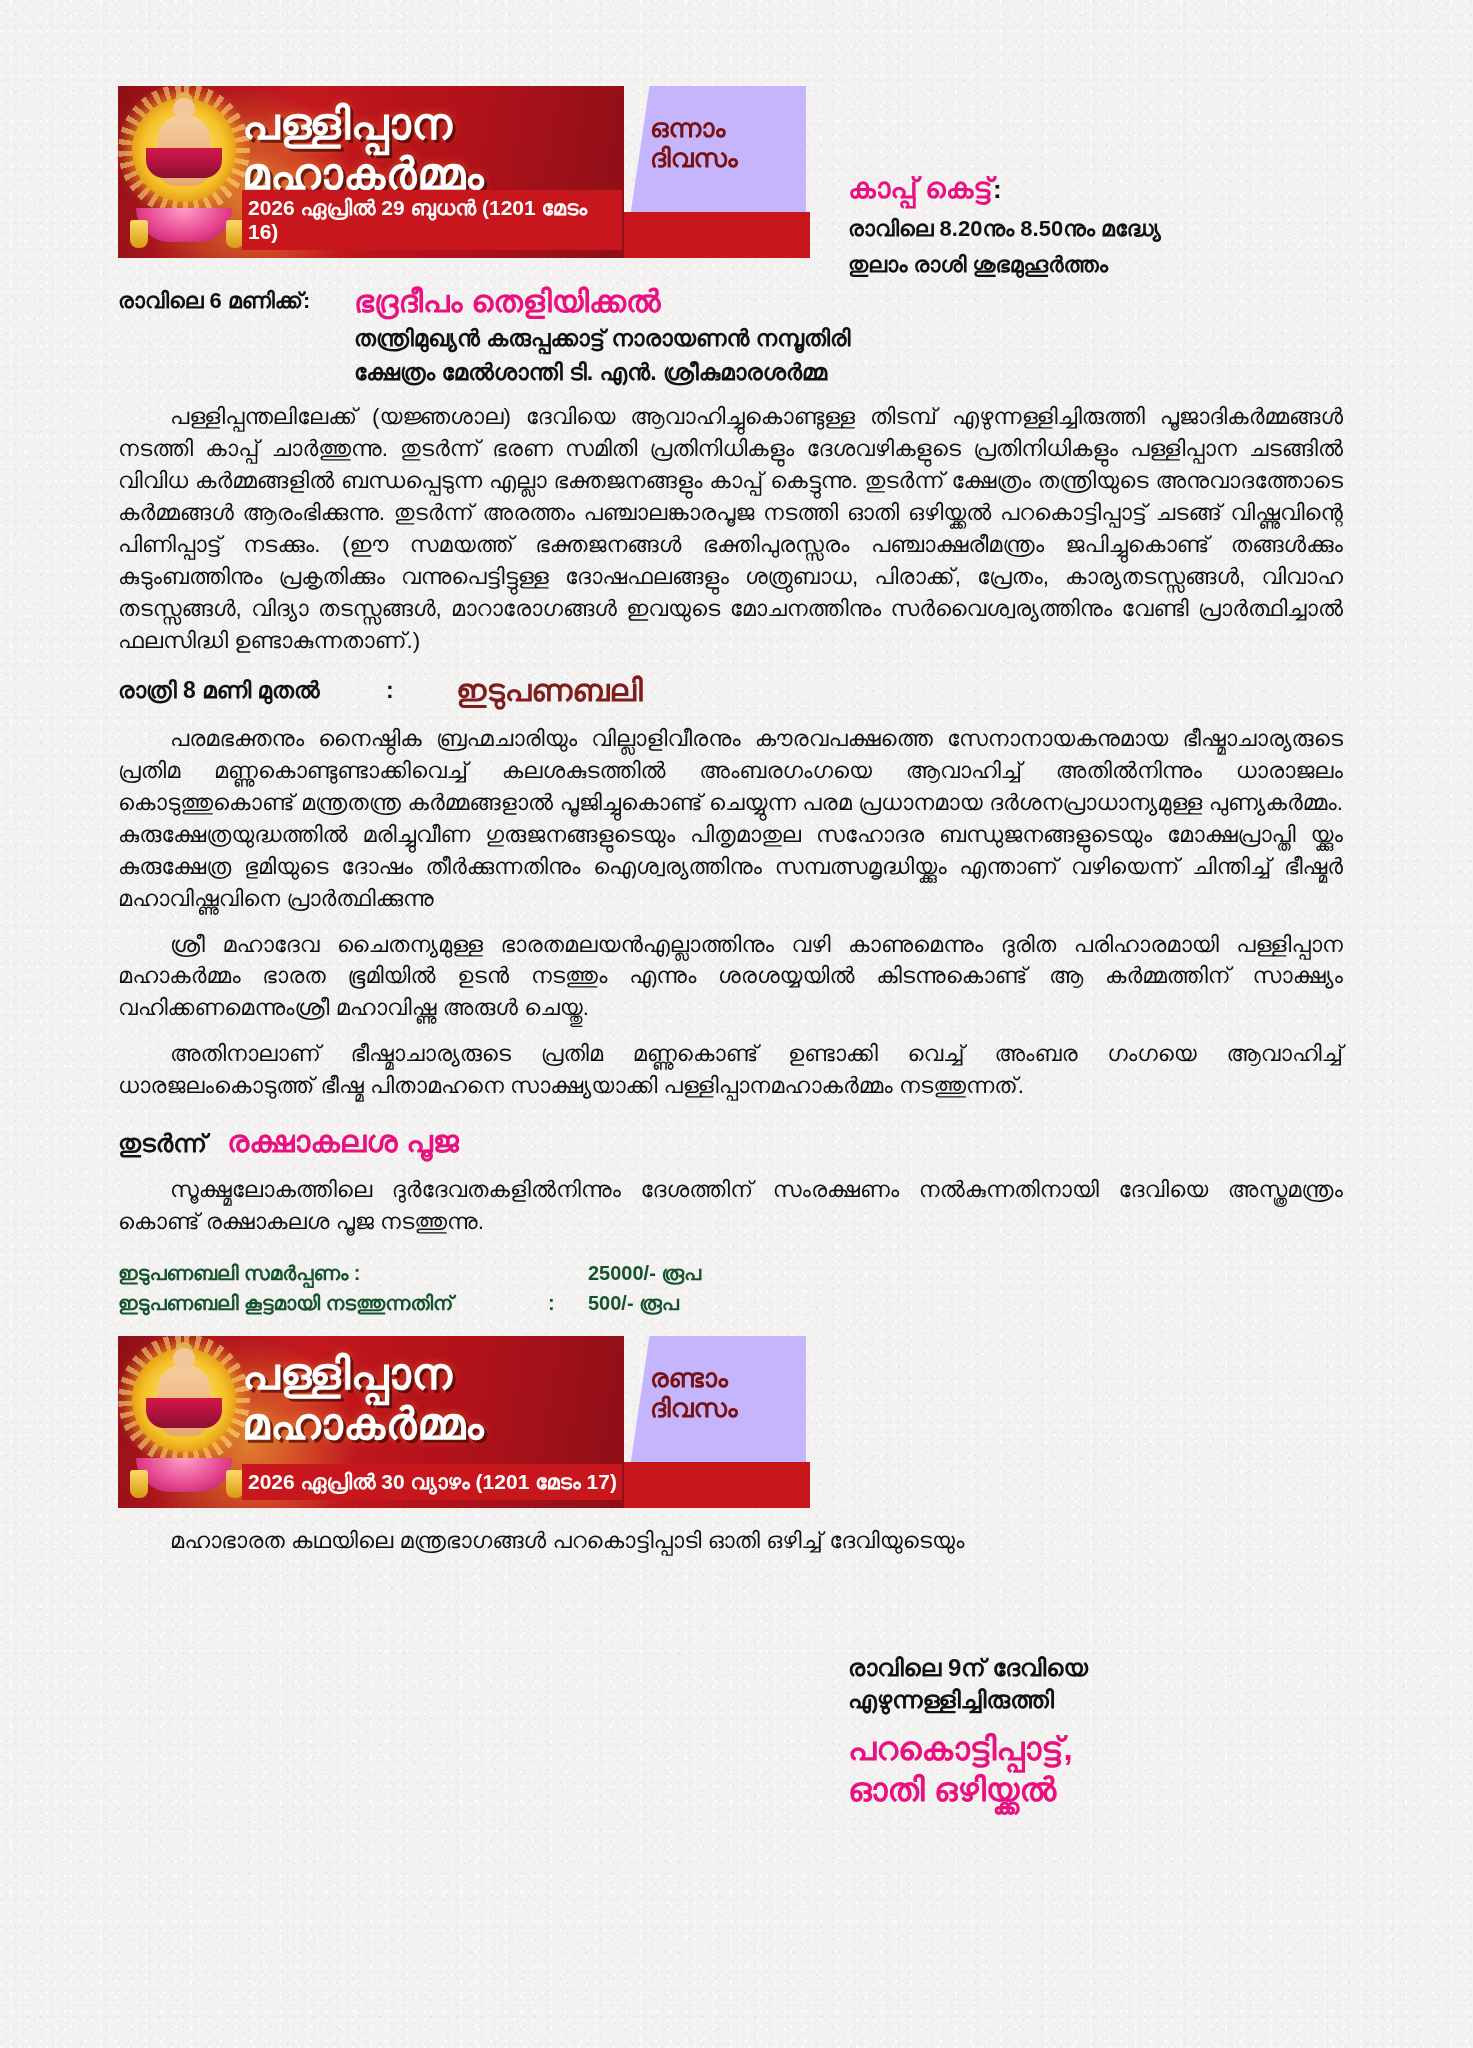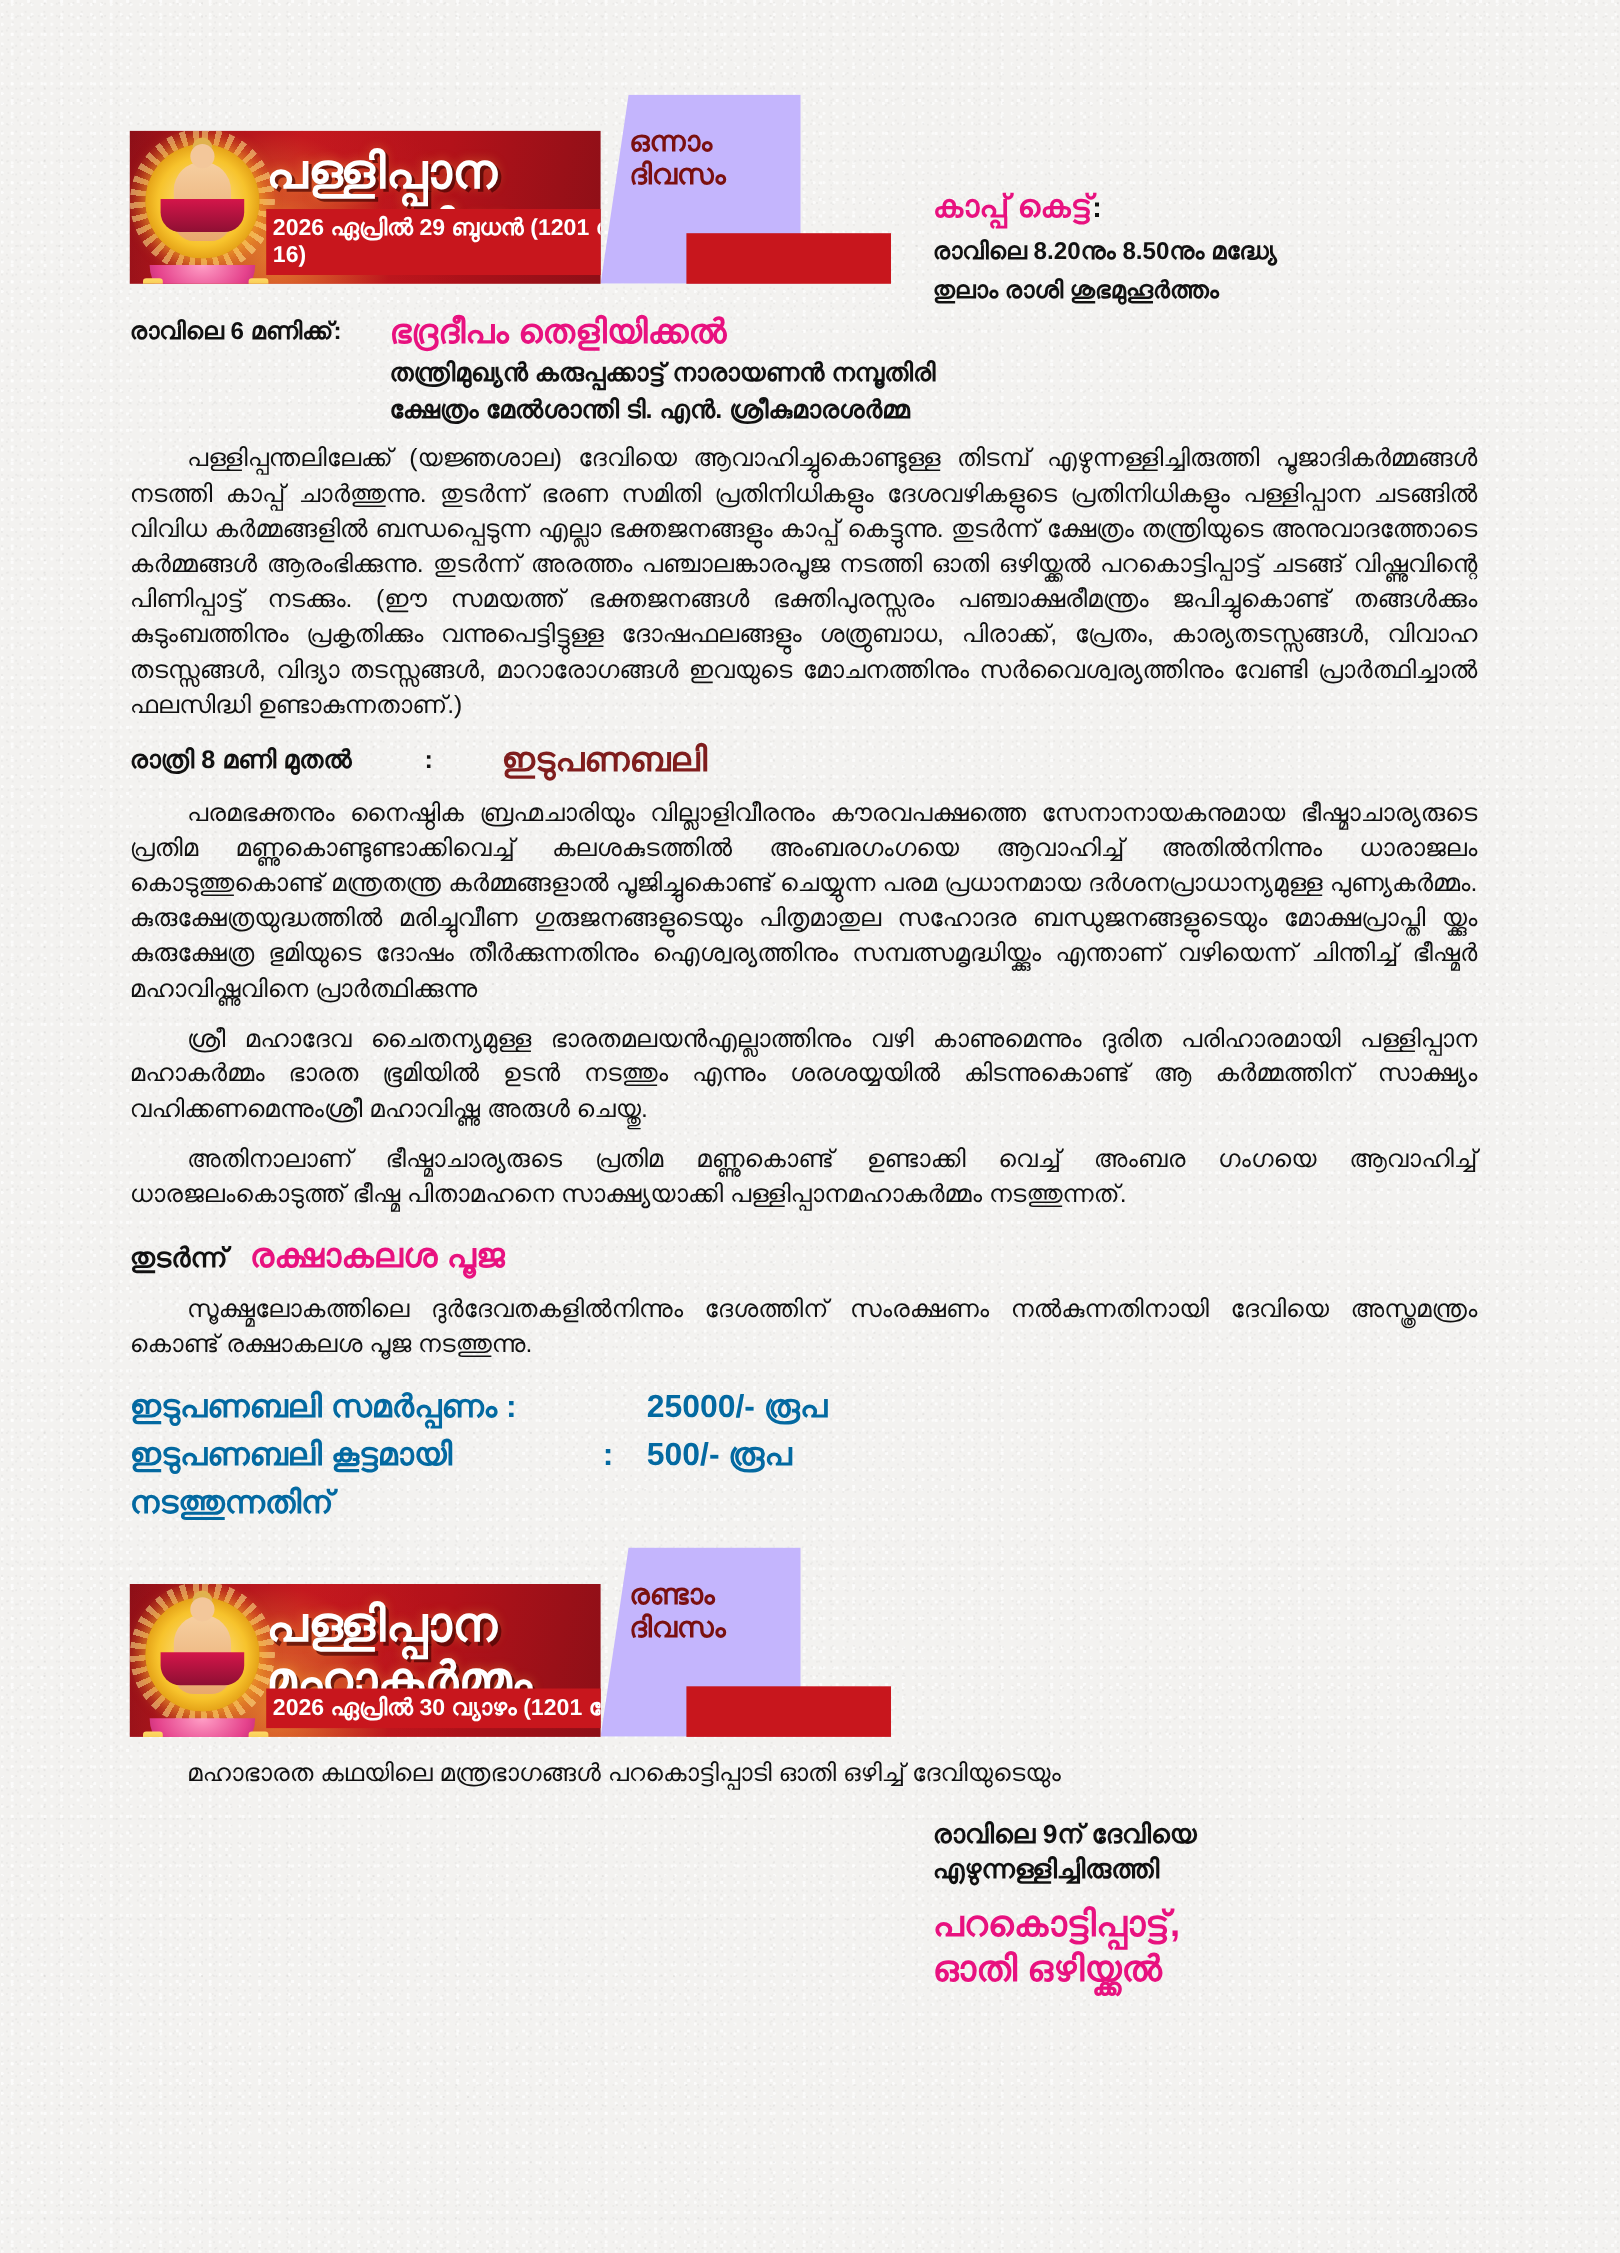--- a/index.html
+++ b/index.html
@@ -40,24 +40,23 @@
   .banner {
     position: relative;
     height: 172px;
     display: flex;
     align-items: stretch;
     width: 692px;
     margin-top: 0;
   }
   .banner-left {
     position: relative;
-    width: 428px;
+    width: 506px;
     background: linear-gradient(100deg, #8d0f17 0%, #c0161d 35%, #b3121a 65%, #8d0f17 100%);
     overflow: hidden;
-    margin-top: 33px;
   }
   .banner-left::before {
     content: "";
     position: absolute;
     left: -40px; top: -60px;
     width: 340px; height: 340px;
     background: radial-gradient(circle, rgba(255,210,60,0.55) 0%, rgba(220,40,40,0.15) 45%, rgba(150,10,20,0) 70%);
   }
   .deity {
     position: absolute;
@@ -209,21 +208,21 @@
   .row-raksha {
     margin-top: 22px;
     display: flex;
     align-items: baseline;
     gap: 20px;
   }
   .row-raksha .lbl { font-size: 25px; font-weight: bold; color: #111; }
   .row-raksha .val { color: #e8117f; font-size: 31px; font-weight: bold; }
 
   .fees { margin-top: 20px; }
-  .fee-row { display: flex; font-size: 29px; font-weight: bold; color: #0369a1; line-height: 1.5; }
+  .fee-row { display: flex; font-size: 20px; font-weight: bold; color: #14532d; line-height: 1.5; }
   .fee-row .k { width: 430px; }
   .fee-row .c { width: 40px; }
   .fee-row .v { }
 
   .banner2 { margin-top: 18px; }
 
   .side2 {
     position: absolute;
     left: 848px;
     width: 540px;

